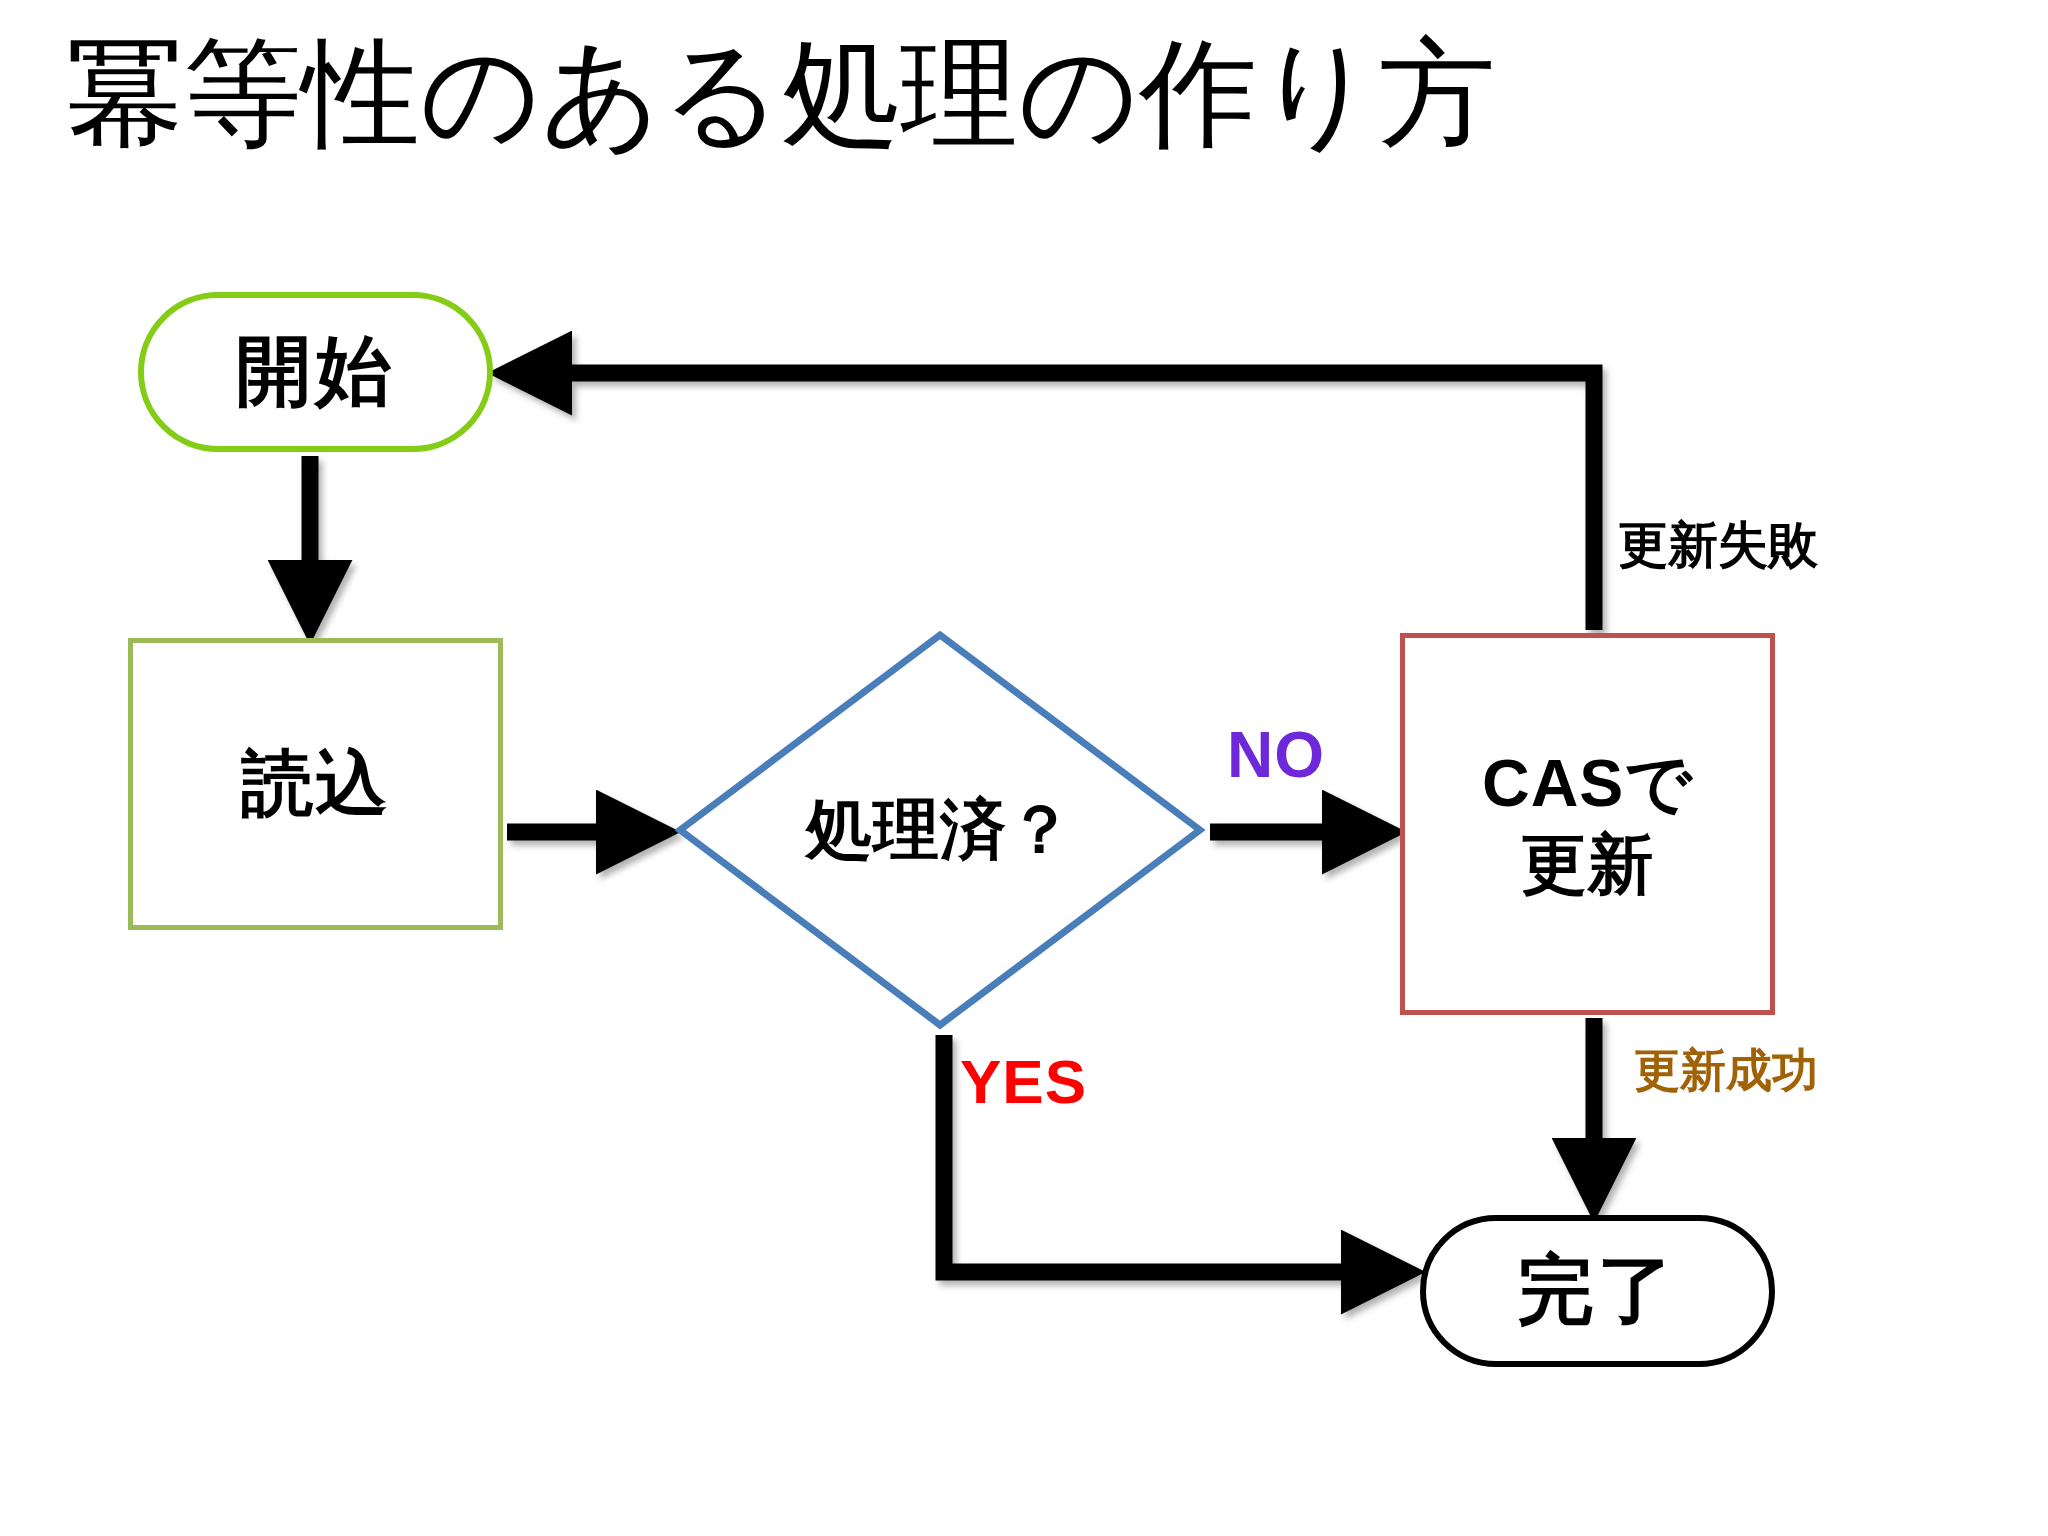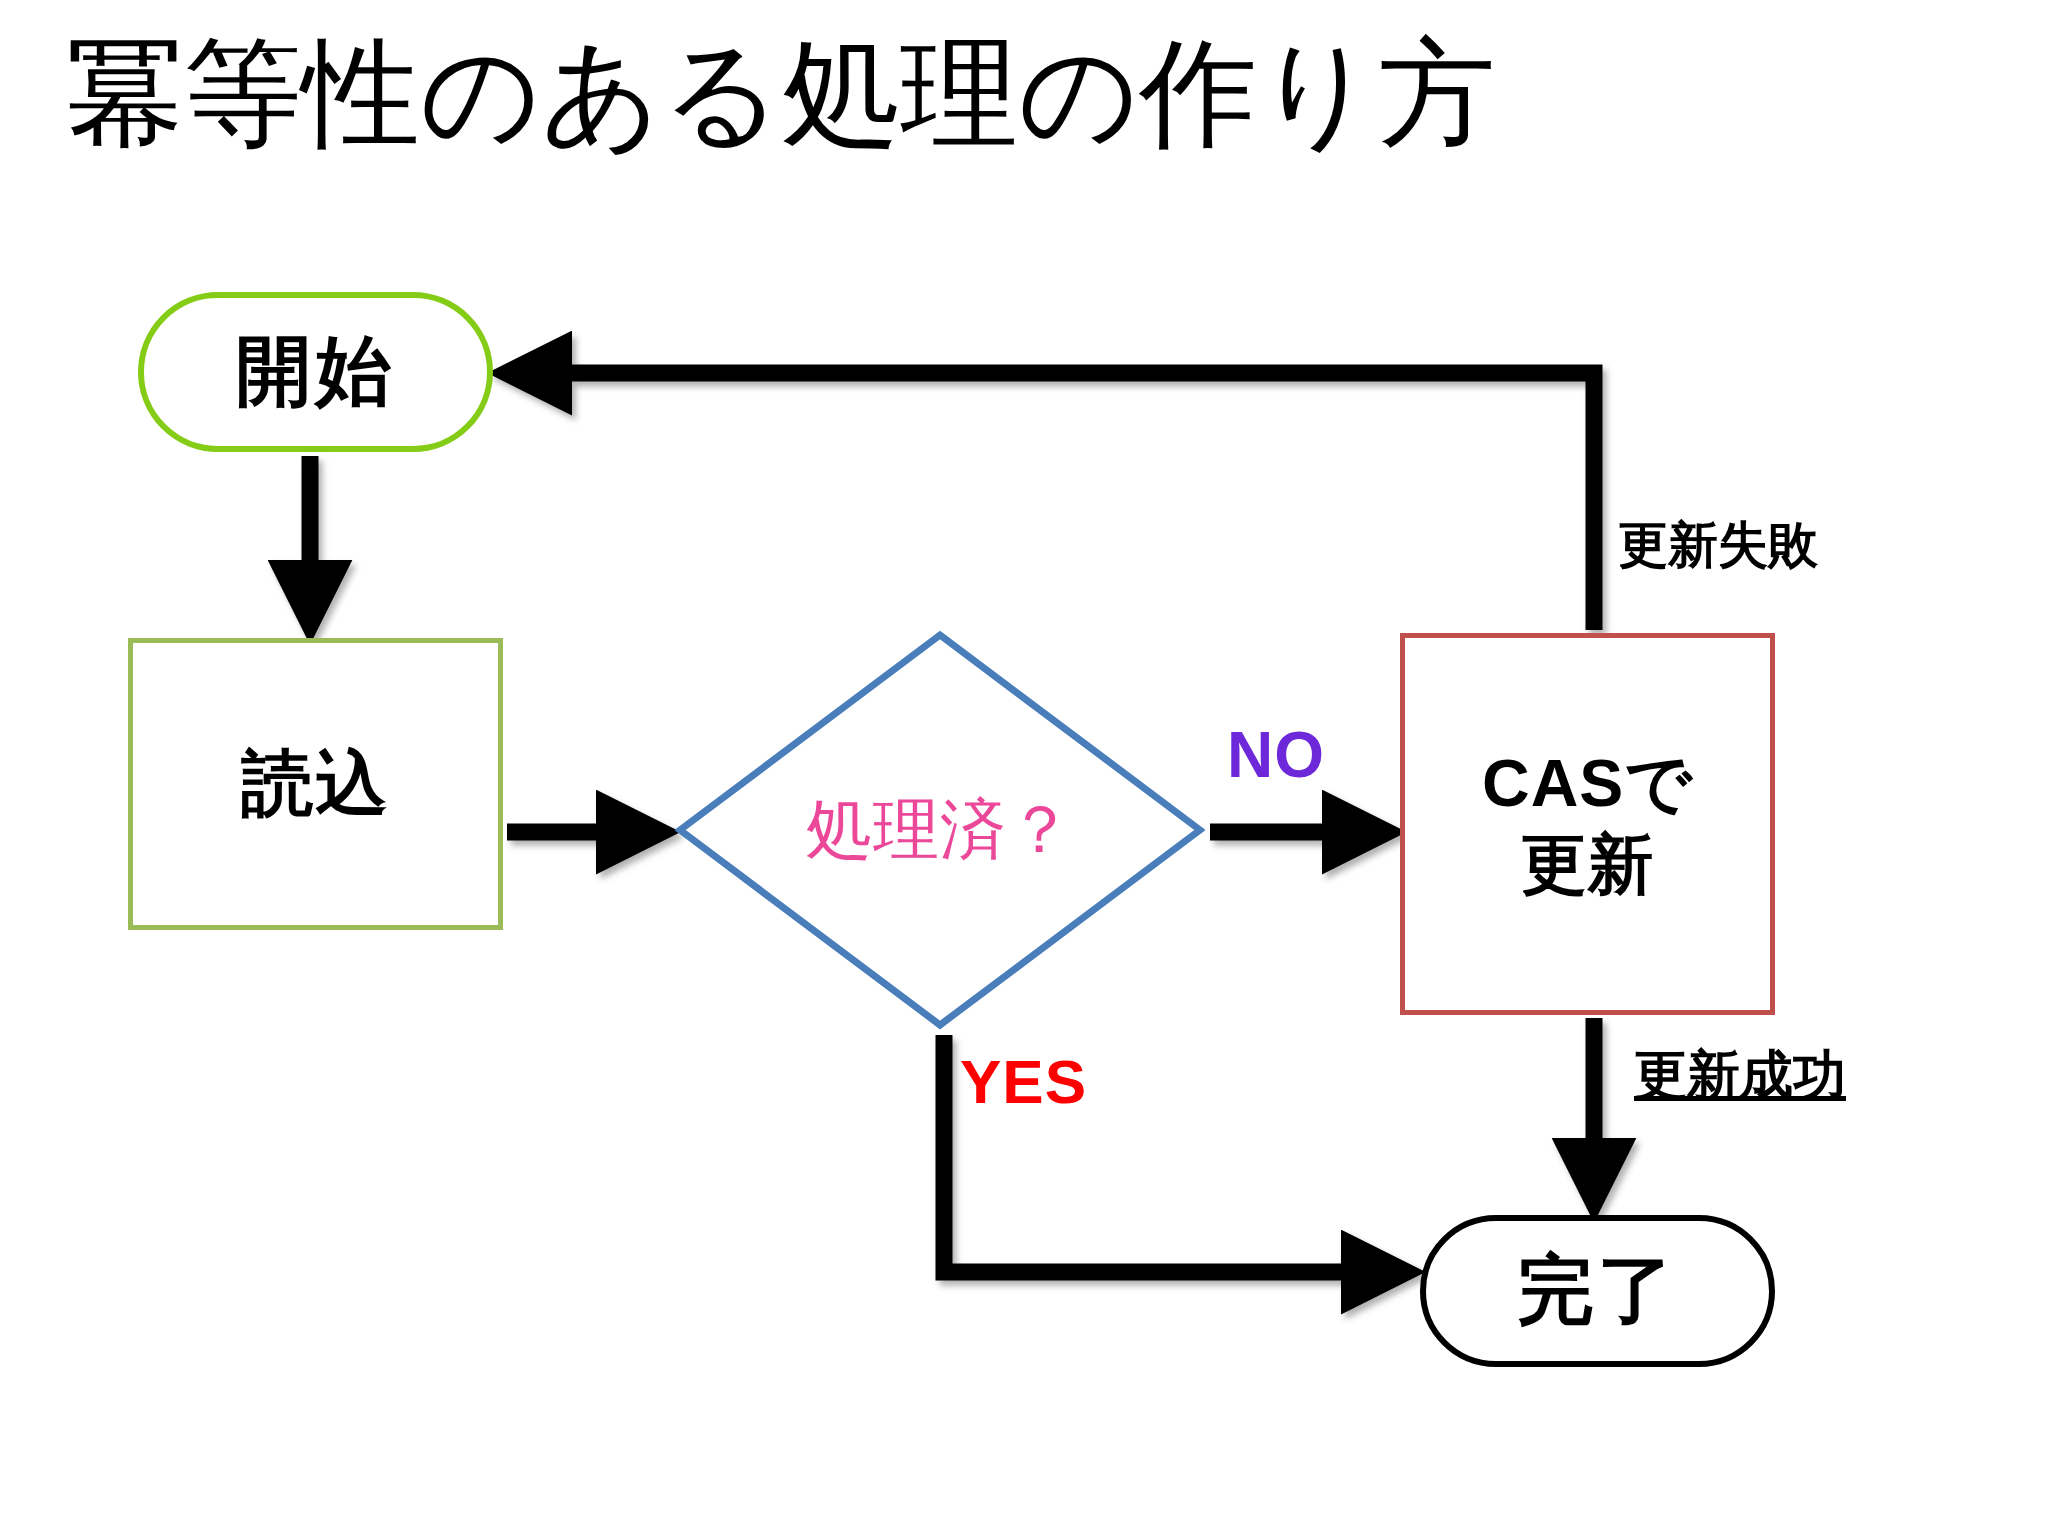--- a/index.html
+++ b/index.html
@@ -97,22 +97,22 @@
   #node-decision-label {
     position: absolute;
     left: 0;
     top: 0;
     width: 530px;
     height: 400px;
     display: flex;
     align-items: center;
     justify-content: center;
     font-size: 66px;
-    font-weight: normal;
-    color: #ec4899;
+    font-weight: bold;
+    color: #000000;
     letter-spacing: 1px;
   }
 
   
   #connectors {
     position: absolute;
     left: 0;
     top: 0;
     width: 2048px;
     height: 1536px;
@@ -142,24 +142,23 @@
   #label-fail {
     left: 1618px;
     top: 512px;
     font-size: 50px;
     color: #000000;
     letter-spacing: 0px;
   }
   #label-success {
     left: 1634px;
     top: 1040px;
-    font-size: 53px;
-    color: #000000;
+    font-size: 46px;
+    color: #a16207;
     letter-spacing: 0px;
-    text-decoration: underline;
   }
 </style>
 </head>
 <body>
 
 <div id="slide">
 
   <div id="title">冪等性のある処理の作り方</div>
 
   <svg id="connectors" viewBox="0 0 2048 1536" width="2048" height="1536" xmlns="http://www.w3.org/2000/svg">

